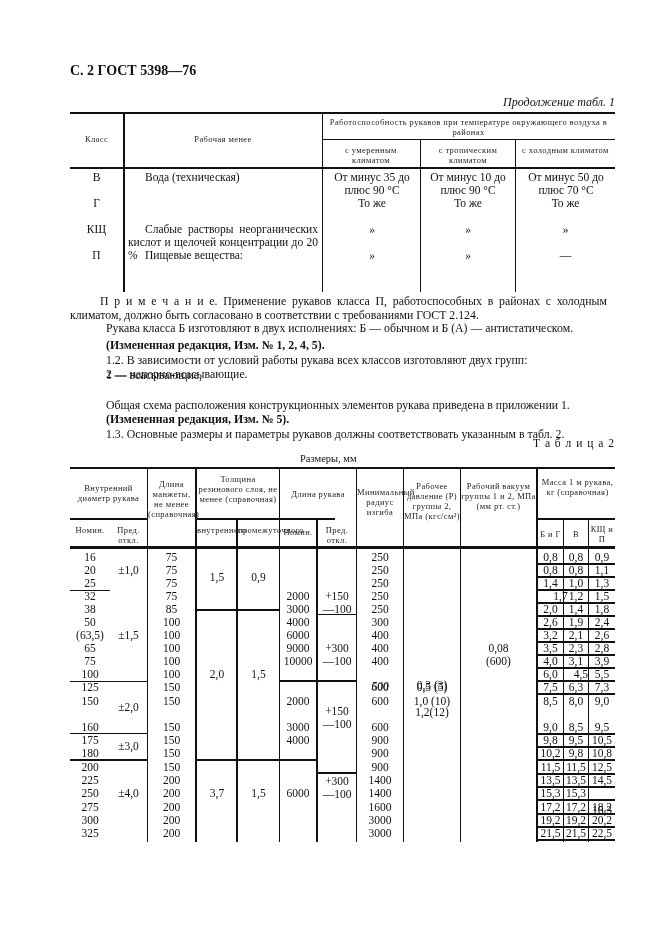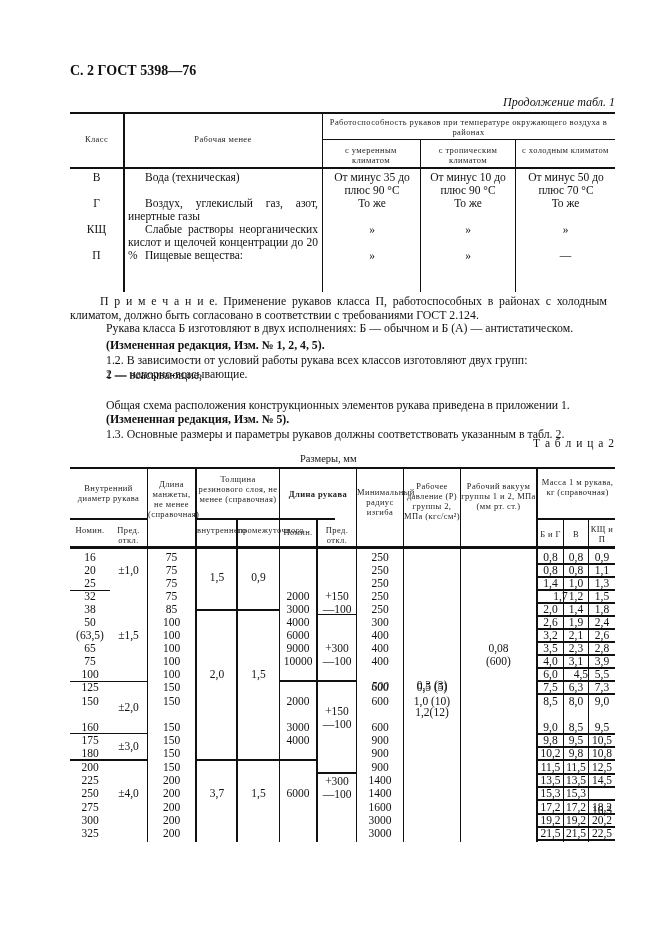--- a/index.html
+++ b/index.html
@@ -38,21 +38,20 @@
   <div class="abs sm" style="left:354px;top:33px;width:88px;">с тропическим климатом</div>
   <div class="abs sm" style="left:448px;top:33px;width:95px;">с холодным климатом</div>
 
   <div class="abs t c" style="left:0;top:59px;width:53px;">В</div>
   <div class="abs t" style="left:75px;top:59px;width:170px;">Вода (техническая)</div>
   <div class="abs t c" style="left:260px;top:59px;width:84px;">От минус 35 до плюс 90 °С</div>
   <div class="abs t c" style="left:356px;top:59px;width:84px;">От минус 10 до плюс 90 °С</div>
   <div class="abs t c" style="left:452px;top:59px;width:88px;">От минус 50 до плюс 70 °С</div>
 
   <div class="abs t c" style="left:0;top:85px;width:53px;">Г</div>
-  <div class="abs t" style="left:58px;top:85px;width:190px;text-indent:17px;text-align:justify;">Воздух, углекислый газ, азот, инертные газы</div>
   <div class="abs t c" style="left:256px;top:85px;width:92px;">То же</div>
   <div class="abs t c" style="left:352px;top:85px;width:92px;">То же</div>
   <div class="abs t c" style="left:448px;top:85px;width:95px;">То же</div>
 
   <div class="abs t c" style="left:0;top:111px;width:53px;">КЩ</div>
   <div class="abs t" style="left:58px;top:111px;width:190px;text-indent:17px;text-align:justify;">Слабые растворы неорганических кислот и щелочей концентрации до 20 %</div>
   <div class="abs t c" style="left:256px;top:111px;width:92px;">»</div>
   <div class="abs t c" style="left:352px;top:111px;width:92px;">»</div>
   <div class="abs t c" style="left:448px;top:111px;width:95px;">»</div>
 
@@ -98,21 +97,21 @@
   <div class="hl" style="left:493px;top:51px;width:1px;height:324px;"></div>
   <div class="hl" style="left:518px;top:51px;width:1px;height:324px;"></div>
 
   <div class="abs sm" style="left:0;top:16px;width:77px;">Внутренний диаметр рукава</div>
   <div class="abs sm" style="left:0;top:58px;width:40px;">Номин.</div>
   <div class="abs sm" style="left:40px;top:58px;width:37px;">Пред. откл.</div>
   <div class="abs sm" style="left:78px;top:12px;width:47px;">Длина манжеты, не менее (справочная)</div>
   <div class="abs sm" style="left:128px;top:7px;width:80px;">Толщина резинового слоя, не менее (справочная)</div>
   <div class="abs sm" style="left:127px;top:58px;width:40px;">внутреннего</div>
   <div class="abs sm" style="left:168px;top:58px;width:41px;">промежуточного</div>
-  <div class="abs sm" style="left:210px;top:22px;width:76px;font-weight:bold;">Длина рукава</div>
+  <div class="abs sm" style="left:210px;top:22px;width:76px;">Длина рукава</div>
   <div class="abs sm" style="left:210px;top:60px;width:36px;">Номин.</div>
   <div class="abs sm" style="left:248px;top:58px;width:38px;">Пред. откл.</div>
   <div class="abs sm" style="left:287px;top:20px;width:46px;">Минимальный радиус изгиба</div>
   <div class="abs sm" style="left:334px;top:14px;width:56px;">Рабочее давление (P) группы 2, МПа (кгс/см²)</div>
   <div class="abs sm" style="left:391px;top:14px;width:75px;">Рабочий вакуум группы 1 и 2, МПа (мм рт. ст.)</div>
   <div class="abs sm" style="left:470px;top:10px;width:75px;">Масса 1 м рукава, кг (справочная)</div>
   <div class="abs sm" style="left:468px;top:62px;width:25px;">Б и Г</div>
   <div class="abs sm" style="left:494px;top:62px;width:24px;">В</div>
   <div class="abs sm" style="left:519px;top:57px;width:26px;">КЩ и П</div>
 

